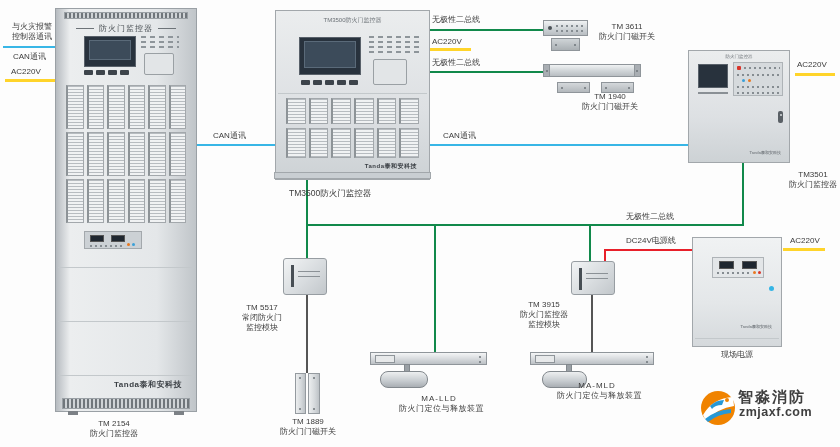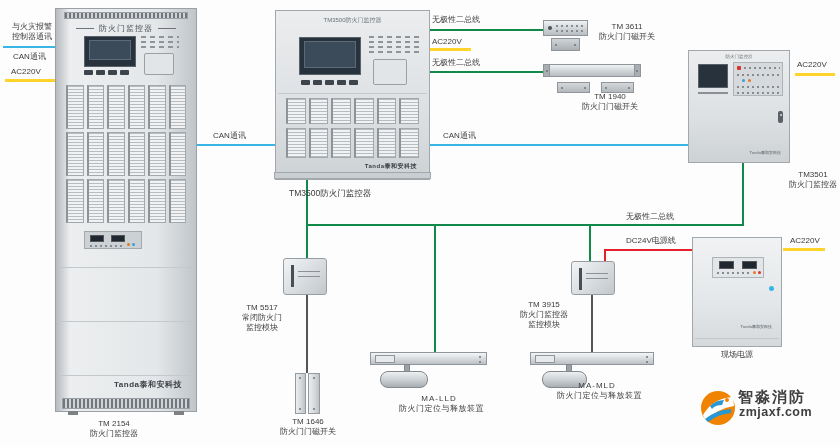--- a/index.html
+++ b/index.html
@@ -308,21 +308,21 @@
 
   <div class="strip3601" style="left:295px;top:373px;">
     <div class="screw" style="left:3px;top:3px;"></div>
       <div class="screw" style="left:3px;bottom:3px;"></div>
   </div>
   <div class="strip3601" style="left:308px;top:373px;width:12px;">
     <div class="screw" style="left:4px;top:3px;"></div>
       <div class="screw" style="left:4px;bottom:3px;"></div>
   </div>
   <div class="lbl c" style="left:278px;top:417px;width:60px;">
-    <div>TM 1646</div>
+    <div>TM 1889</div>
     <div class="cn" style="position:static;">防火门门磁开关</div>
   </div>
 
   <div class="closer-rail" style="left:370px;top:352px;width:117px;">
     <div class="abs" style="left:4px;top:2px;width:20px;height:8px;border:1px solid #8f959a;background:#e7e9ea;"></div>
     <div class="screw" style="right:5px;top:3px;"></div>
       <div class="screw" style="right:5px;top:8px;"></div>
   </div>
   <div class="closer-arm" style="left:404px;top:364px;"></div>
   <div class="closer-body" style="left:380px;top:371px;width:48px;"></div>

